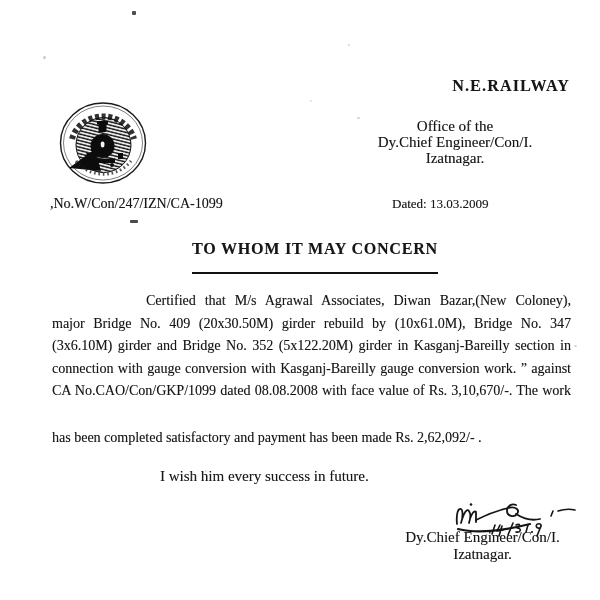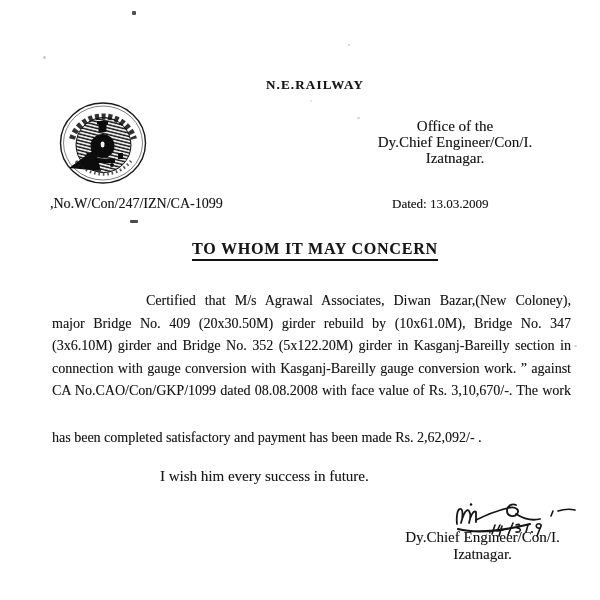--- a/index.html
+++ b/index.html
@@ -8,35 +8,35 @@
     width:600px;height:600px;
     background:#ffffff;
     overflow:hidden;
     font-family:"Liberation Serif", serif;
     color:#161616;
   }
   .abs{position:absolute;}
   .ink{color:#161616; text-shadow:0.3px 0.3px 0 rgba(10,10,10,0.35);}
   .title{
     top:77px;left:60px;width:510px;
-    text-align:center;font-weight:bold;font-size:13px;letter-spacing:1.2px;
+    text-align:right;font-weight:bold;font-size:16px;letter-spacing:1.2px;
   }
   .office{
     top:119px;left:370px;width:170px;
     text-align:center;font-size:15px;line-height:15.8px;
   }
   .refno{top:196px;left:50px;font-size:14px;}
   .dated{top:196px;left:392px;font-size:13px;}
   .subject{
     top:240px;left:60px;width:510px;text-align:center;
   }
   .subject span{
     display:inline-block;
     font-weight:bold;font-size:16px;letter-spacing:0.8px;
-    border-bottom:2px solid #111;padding-bottom:1px;
+    border-bottom:2px solid #111;padding-bottom:14px;
   }
   .bodyblock{top:290px;left:52px;width:519px;}
   .bline{
     font-size:14px;line-height:22.5px;height:22.5px;
     text-align:justify;text-align-last:justify;
     white-space:normal;overflow:hidden;
   }
   .bline.first{padding-left:94px;width:425px;}
   .bline.last{text-align-last:left;margin-top:24px;}
   .closing{top:468px;left:160px;font-size:15px;}

